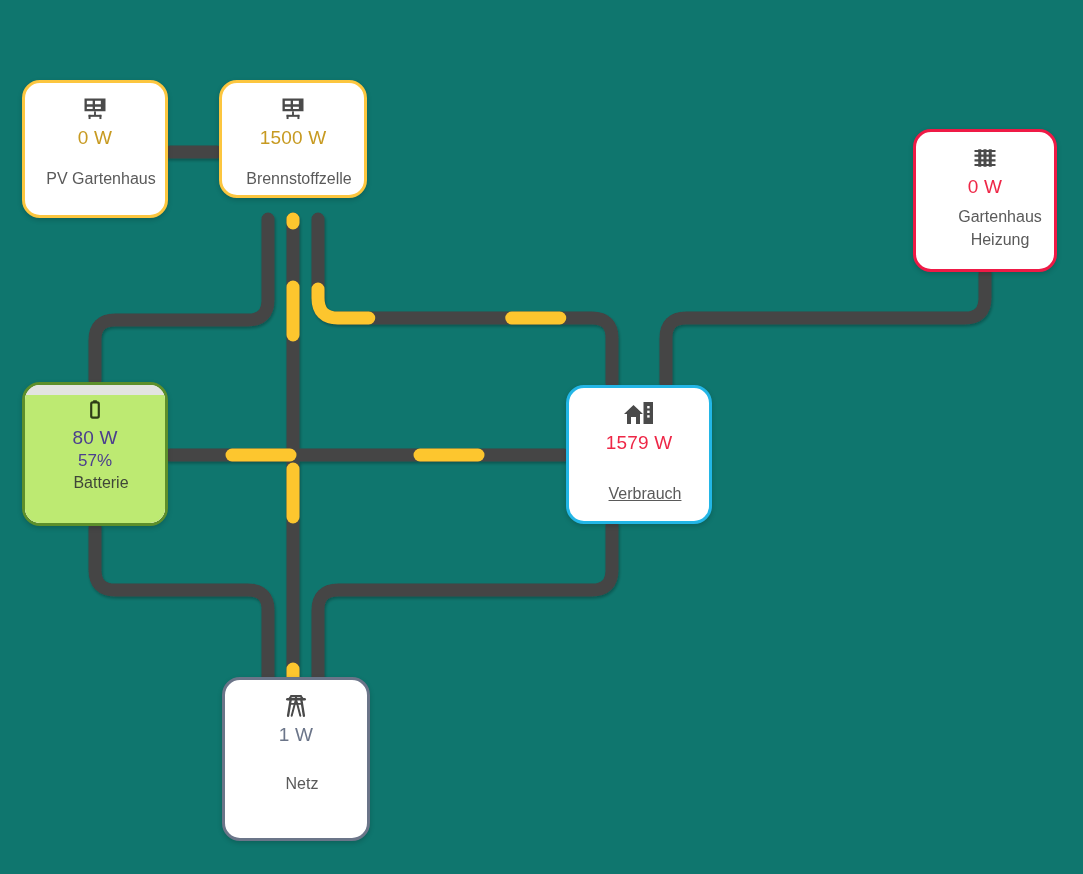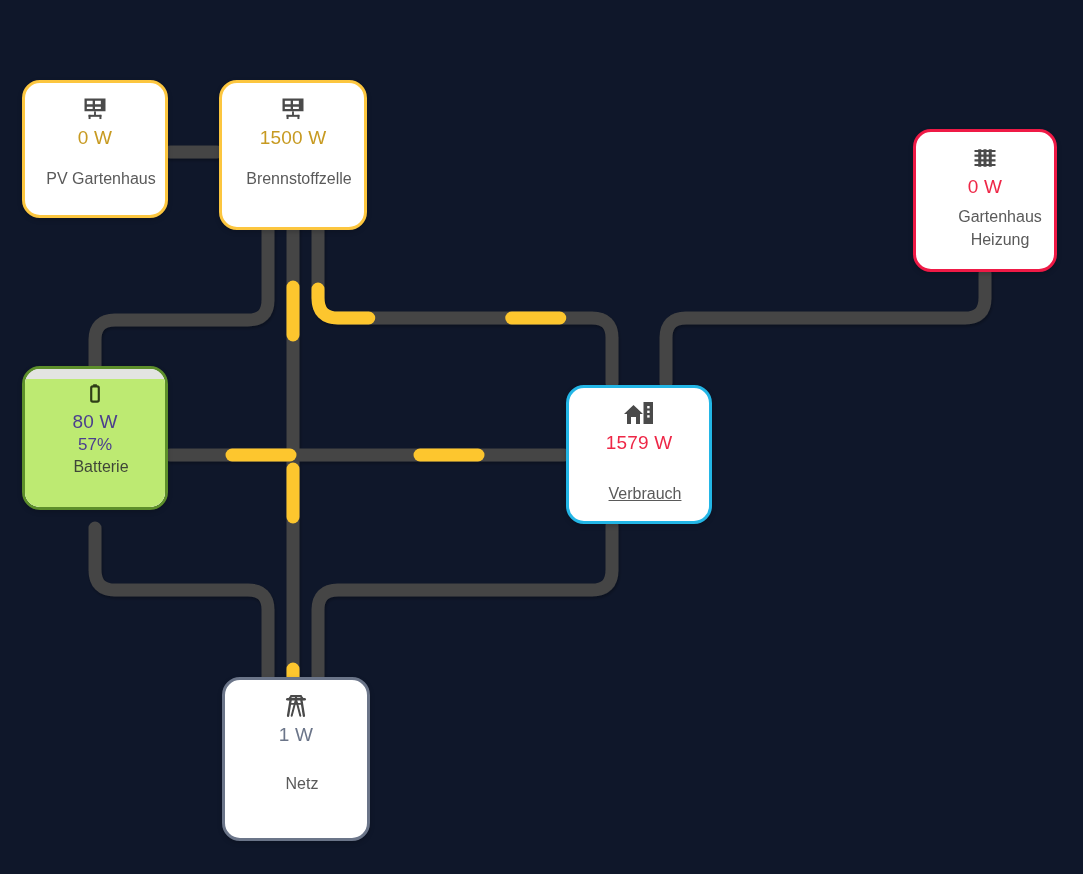--- a/index.html
+++ b/index.html
@@ -9,21 +9,21 @@
     background: #ffffff;
   }
   body {
     font-family: "Liberation Sans", sans-serif;
     -webkit-font-smoothing: antialiased;
   }
   #stage {
     position: relative;
     width: 1083px;
     height: 874px;
-    background: #0f172a;
+    background: #0f766e;
     overflow: hidden;
   }
   #flow-svg {
     position: absolute;
     left: 0;
     top: 0;
     width: 1083px;
     height: 874px;
     pointer-events: none;
   }
@@ -90,23 +90,23 @@
   }
   .batt-fill {
     position: absolute;
     left: 0; right: 0; bottom: 0;
     background: #bdea72;
     z-index: 1;
   }
 
   
   #node-pv          { left: 22px;  top: 80px;  width: 146px; height: 138px; border-color: #fcc63f; }
-  #node-fuelcell    { left: 219px; top: 80px;  width: 148px; height: 150px; border-color: #fcc63f; }
+  #node-fuelcell    { left: 219px; top: 80px;  width: 148px; height: 118px; border-color: #fcc63f; }
   #node-heating     { left: 913px; top: 129px; width: 144px; height: 143px; border-color: #ef1a46; }
-  #node-battery     { left: 22px;  top: 366px; width: 146px; height: 144px; border-color: #5d8f2b; }
+  #node-battery     { left: 22px;  top: 382px; width: 146px; height: 144px; border-color: #5d8f2b; }
   #node-consumption { left: 566px; top: 385px; width: 146px; height: 139px; border-color: #23b6e6; align-items: flex-end; }
   #node-grid        { left: 222px; top: 677px; width: 148px; height: 164px; border-color: #6b7589; }
 
   #node-pv .node-value,
   #node-fuelcell .node-value { color: #c79a21; }
   #node-heating .node-value,
   #node-consumption .node-value { color: #ee2747; }
   #node-grid .node-value { color: #6b7589; }
   #node-battery .node-value,
   #node-battery .node-sub { color: #4b3e8e; }

